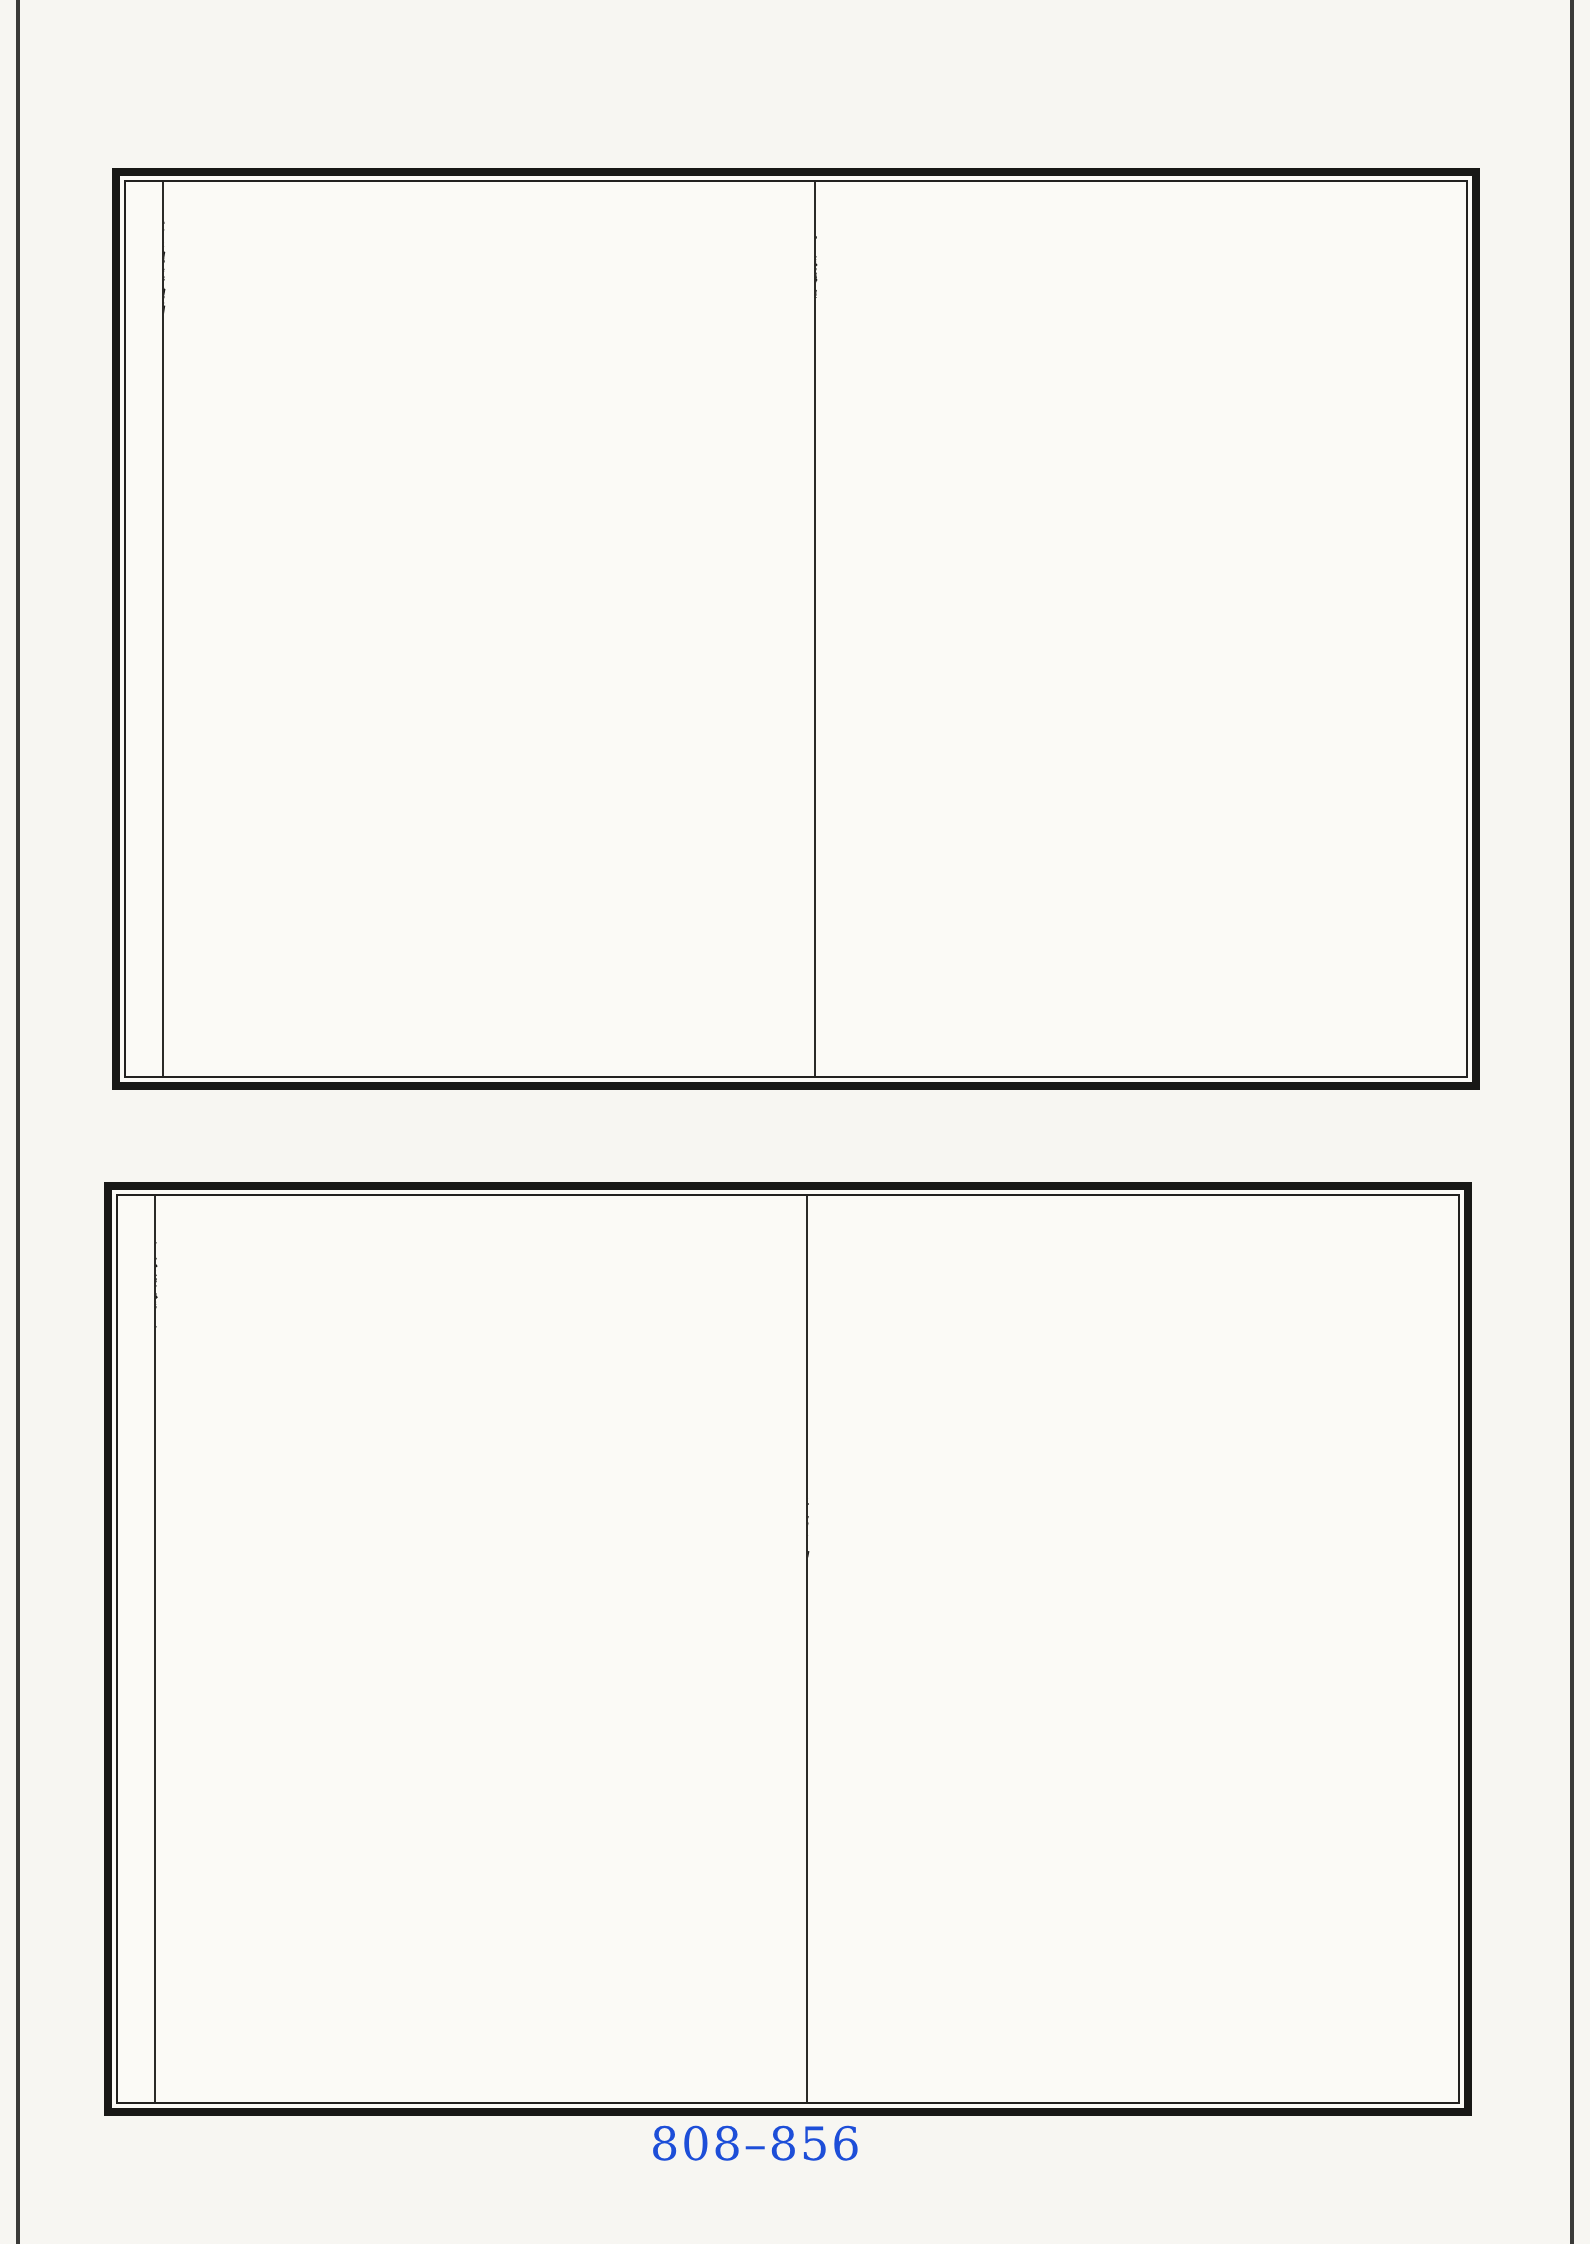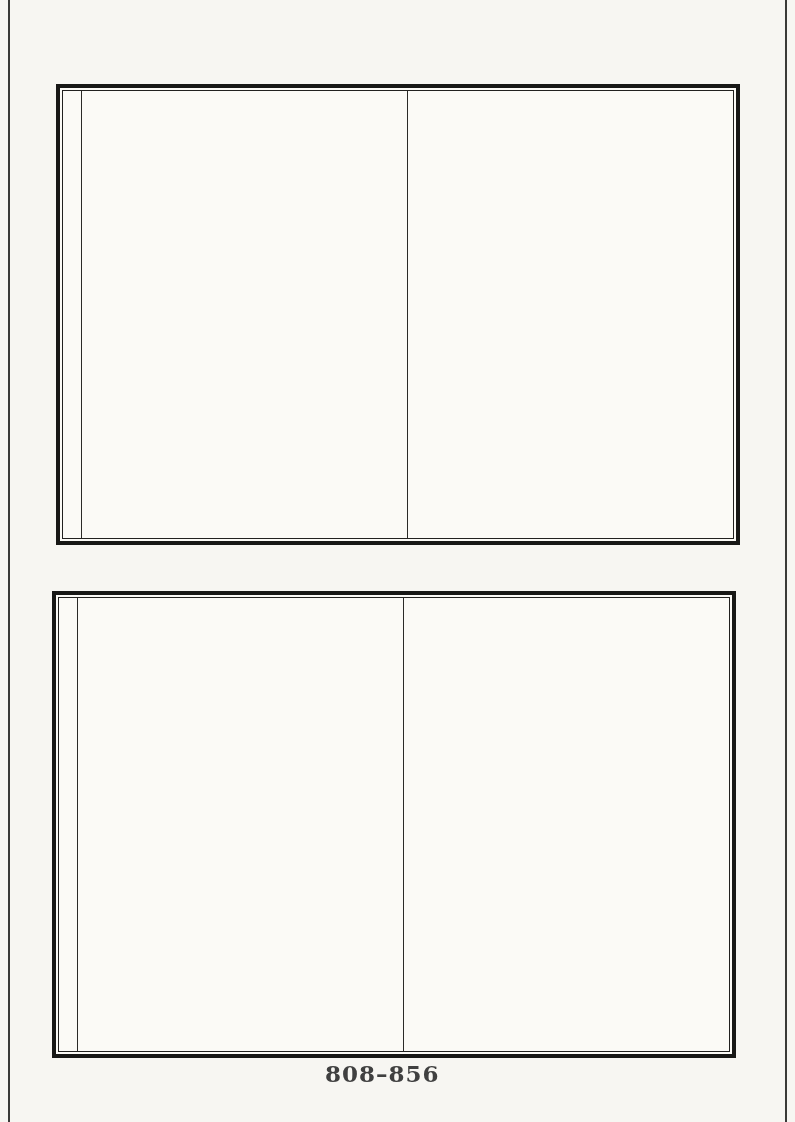--- a/index.html
+++ b/index.html
@@ -49,23 +49,22 @@
     white-space:nowrap;
   }
   .cols > .col:last-child{border-left:none;}
   .col.indent{padding-top:130px;}
 
   .footer-number{
     position:absolute;
     left:325px;top:1060px;
     font-size:23px;
     letter-spacing:1px;
-    color:#404040;
+    color:#1d4ed8;
     font-family:"DejaVu Serif","Liberation Serif",serif;
-    font-weight:bold;
   }
 </style>
 </head>
 <body>
 
 <div class="edge left"></div>
 <div class="edge right"></div>
 
 <section class="frame top">
   <div class="frame-inner">

